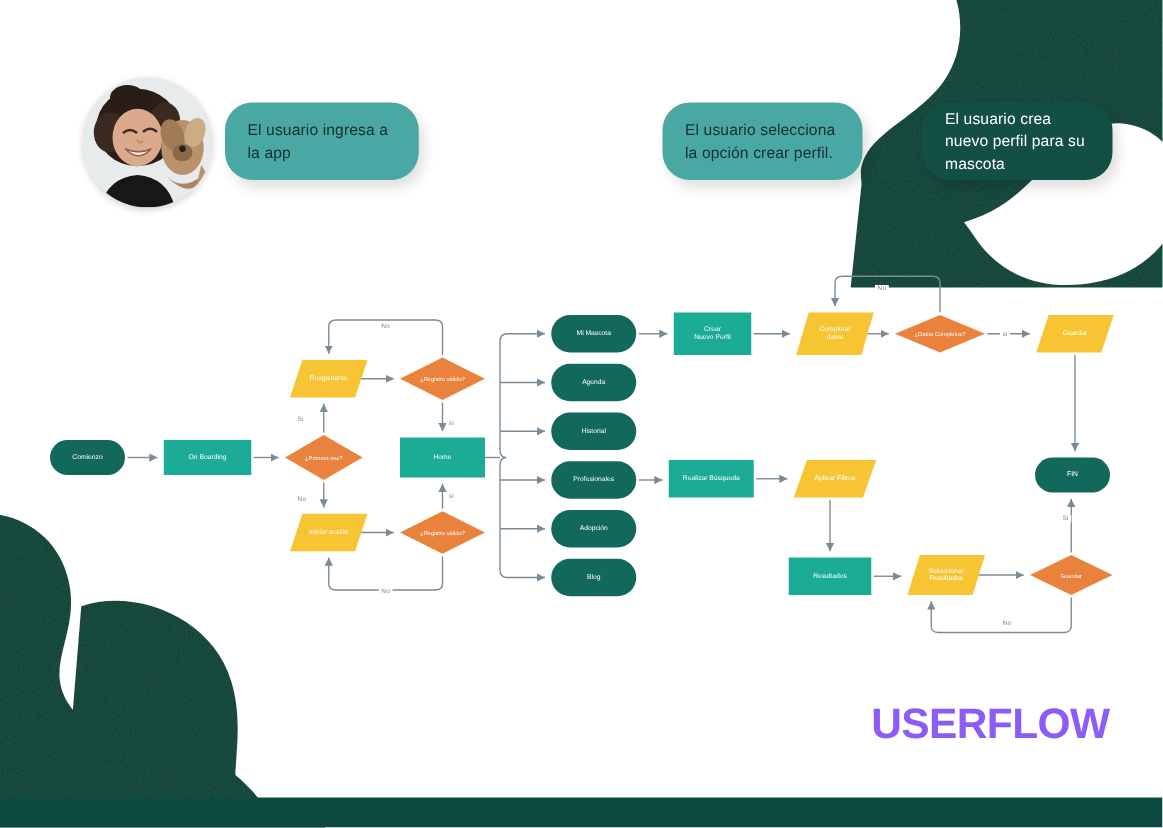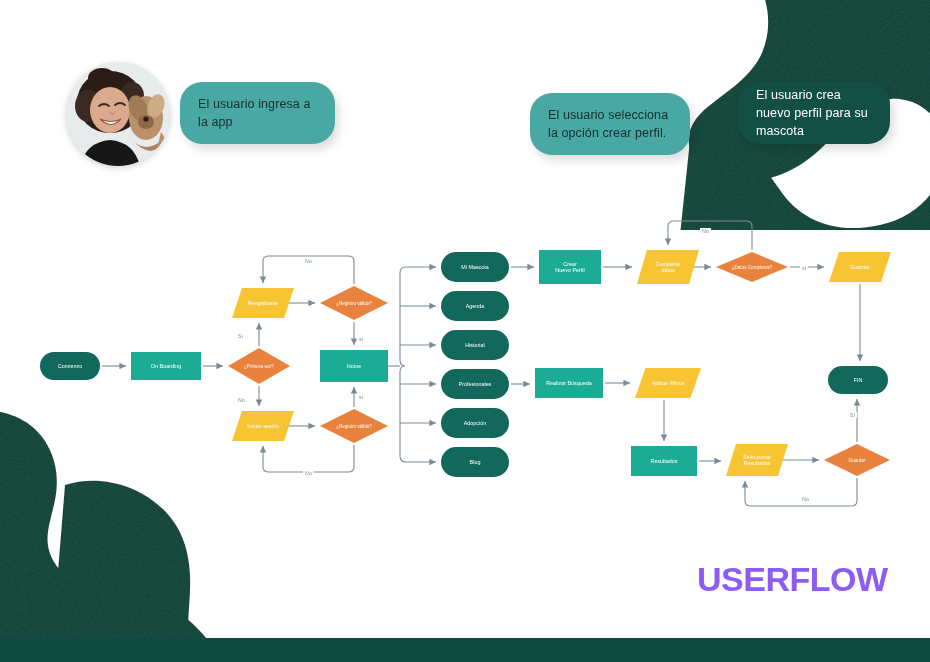--- a/index.html
+++ b/index.html
@@ -40,21 +40,21 @@
     color:#13302c;
     font-size:12.5px;
     line-height:1.45;
     letter-spacing:.1px;
   }
   .hcard.teal  { background:#4aa8a4; }
   .hcard.dark  { background:#134f44; color:#ffffff; }
 
   #hcard-1 { left:180px; top:82px; width:155px; height:62px; }
   #hcard-2 { left:357px; top:82px; width:152px; height:62px; }
-  #hcard-3 { left:530px; top:93px; width:160px; height:62px; }
+  #hcard-3 { left:530px; top:82px; width:160px; height:62px; }
   #hcard-4 { left:738px; top:82px; width:152px; height:62px; }
 
   
   #flow { position:absolute; left:0; top:0; width:930px; height:662px; }
   .node-label {
     position:absolute;
     display:flex; align-items:center; justify-content:center;
     text-align:center;
     color:#ffffff;
     pointer-events:none;

